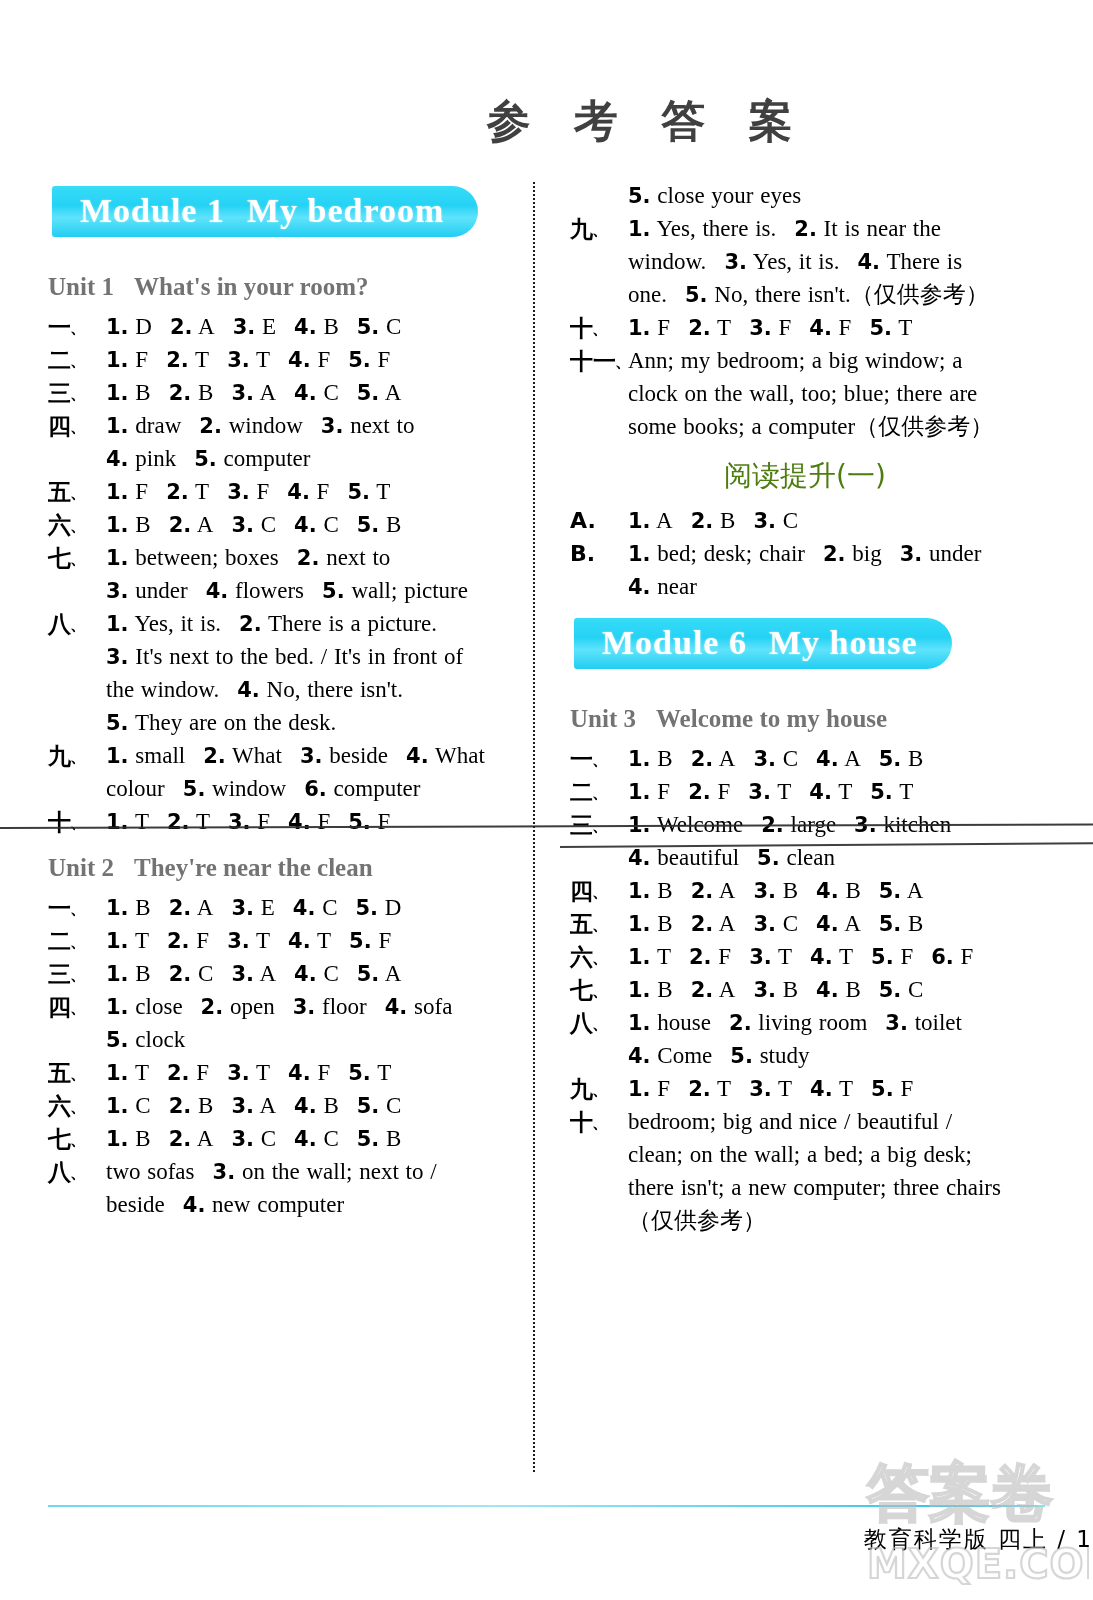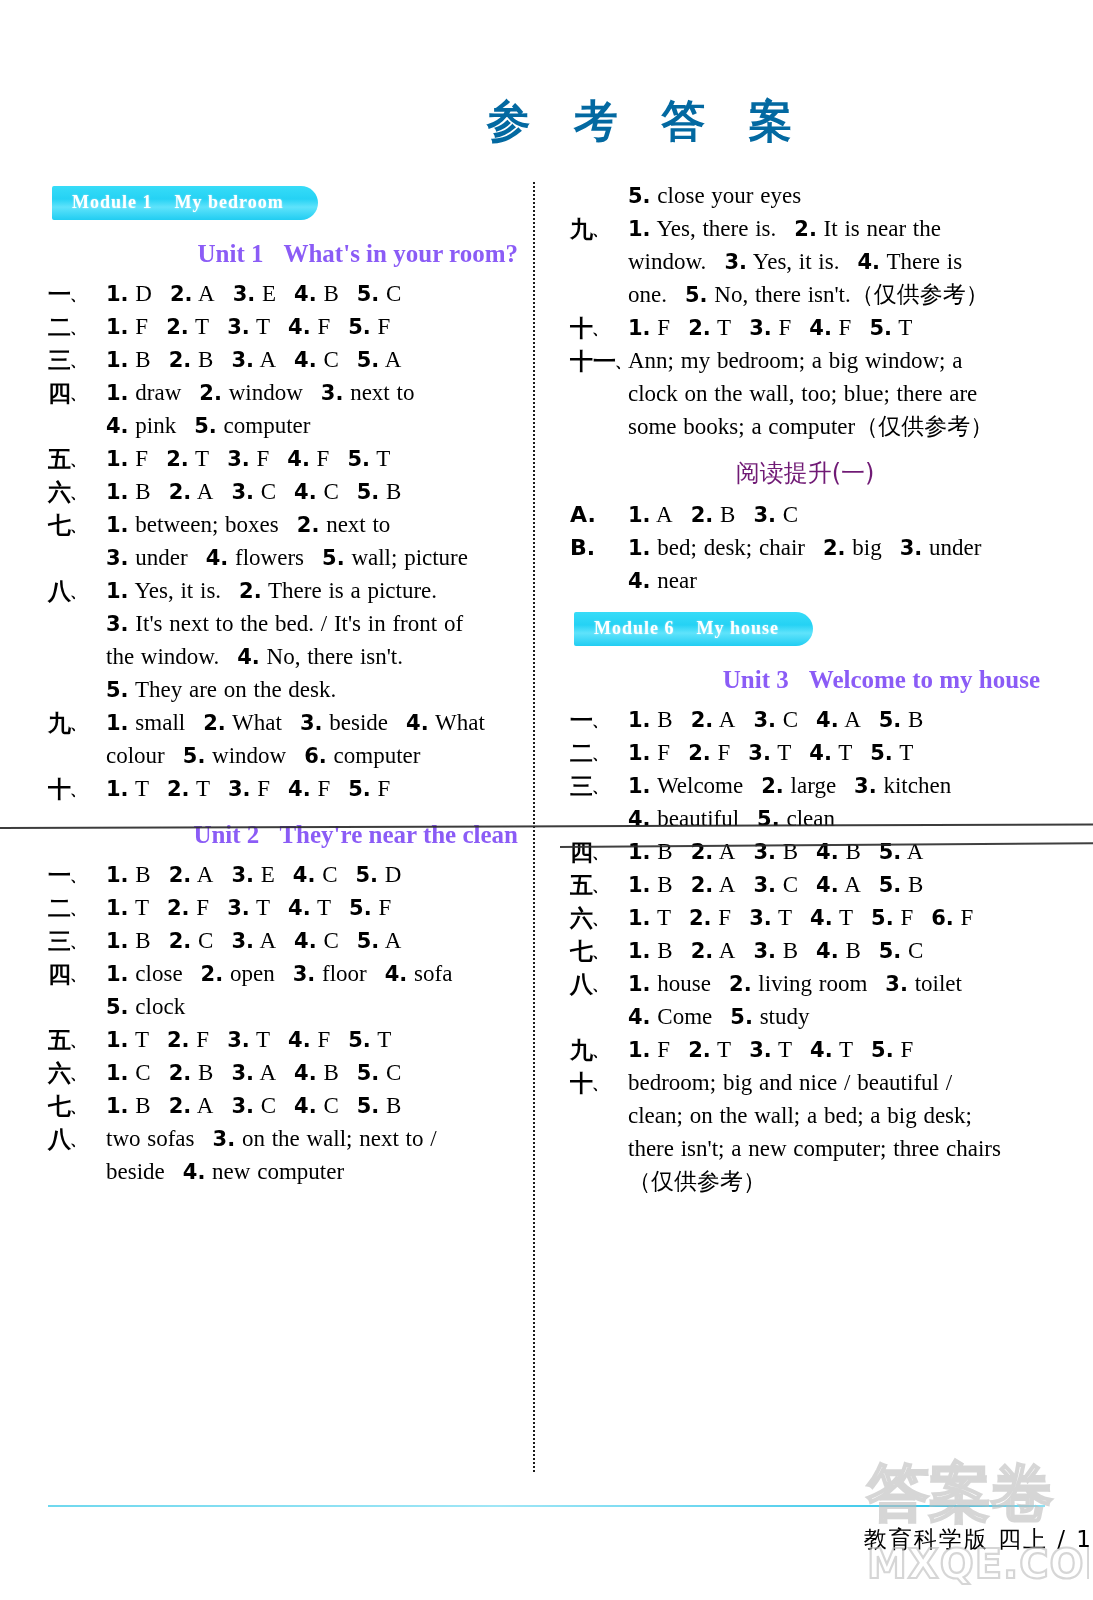--- a/index.html
+++ b/index.html
@@ -17,21 +17,21 @@
   
   .page-title{
     position:absolute;
     top:92px; left:0; right:0;
     text-align:center;
     padding-left:200px;
     font-family:"DejaVu Sans", sans-serif;
     font-weight:bold;
     font-size:44px;
     letter-spacing:14px;
-    color:#0369a1;
+    color:#404040;
   }
 
   
   .col{
     position:absolute;
     top:180px;
     width:470px;
   }
   .col-left{left:48px;}
   .col-right{left:570px;}
@@ -68,52 +68,52 @@
     position:absolute;
     left:48px; top:1505px; width:997px;
     height:2px;
     background:linear-gradient(90deg,#6fd8ee 0%,#9fe6f6 45%,#2fc4e8 92%,#8fe0f2 100%);
   }
 
   
   .module-banner{
     display:inline-block;
     position:relative;
-    margin:6px 0 4px 4px;
-    padding:6px 34px 7px 20px;
+    margin:6px 0 20px 4px;
+    padding:6px 34px 7px 28px;
     border-radius:3px 26px 26px 3px;
     background:linear-gradient(180deg,#37dcf8 0%,#25d2f4 38%,#5fe3fb 62%,#21cdf2 100%);
     color:#ffffff;
     font-family:"Liberation Serif", serif;
     font-weight:bold;
-    font-size:18px;
+    font-size:34px;
     letter-spacing:1px;
     text-shadow:0 0 2px rgba(255,255,255,.55);
     white-space:nowrap;
   }
   .module-banner .mb-sep{display:inline-block;width:22px;}
 
   
   .unit-heading{
-    text-align:right;
-    color:#8b5cf6;
+    text-align:left;
+    color:#737373;
     font-family:"Liberation Serif", serif;
     font-weight:bold;
     font-size:25px;
     margin:16px 0 10px 0;
     white-space:nowrap;
   }
   .unit-heading .uh-sep{display:inline-block;width:20px;}
 
   .section-heading{
     text-align:center;
-    color:#701a75;
+    color:#4d7c0f;
     font-family:"DejaVu Sans", sans-serif;
     font-weight:normal;
-    font-size:24px;
+    font-size:28px;
     margin:14px 0 10px 0;
   }
 
   
   .ans{
     font-size:23px;
     line-height:32px;
     margin:0 0 1px 0;
     text-indent:0;
     padding-left:58px;

